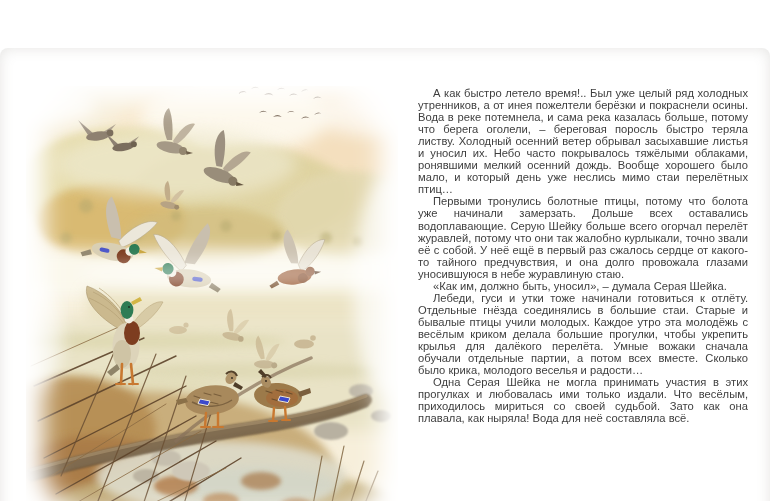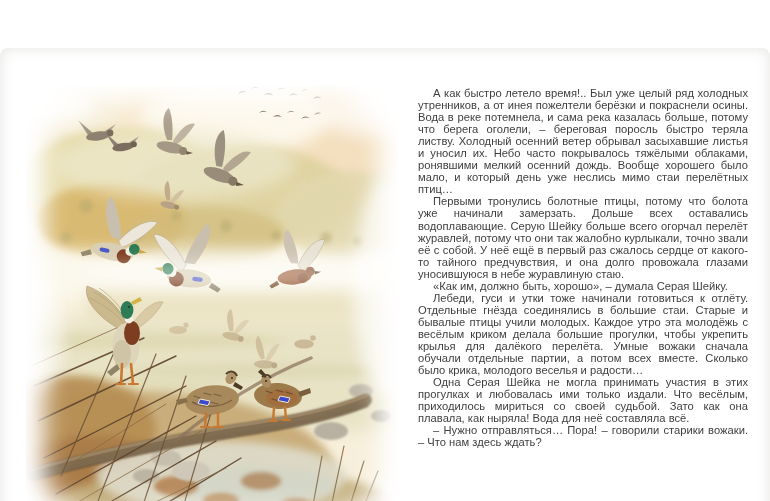--- a/index.html
+++ b/index.html
@@ -350,23 +350,22 @@
           <ellipse cx="12" cy="250" rx="25" ry="55" opacity=".5"></ellipse>
           <ellipse cx="200" cy="188" rx="150" ry="14" opacity=".45"></ellipse>
         </g>
       </g>
     </svg>
   </div>
 
   <div class="text-col">
     <p>А как быстро летело время!.. Был уже целый ряд холодных утренников, а от инея пожелтели берёзки и покраснели осины. Вода в реке потемнела, и сама река казалась больше, потому что берега оголели, – береговая поросль быстро теряла листву. Холодный осенний ветер обрывал засыхавшие листья и уносил их. Небо часто покрывалось тяжёлыми облаками, ронявшими мелкий осенний дождь. Вообще хорошего было мало, и который день уже неслись мимо стаи перелётных птиц…</p>
     <p>Первыми тронулись болотные птицы, потому что болота уже начинали замерзать. Дольше всех оставались водоплавающие. Серую Шейку больше всего огорчал перелёт журавлей, потому что они так жалобно курлыкали, точно звали её с собой. У неё ещё в первый раз сжалось сердце от какого-то тайного предчувствия, и она долго провожала глазами уносившуюся в небе журавлиную стаю.</p>
-    <p>«Как им, должно быть, хорошо», – думала Серая Шейку.</p>
+    <p>«Как им, должно быть, уносил», – думала Серая Шейка.</p>
     <p>Лебеди, гуси и утки тоже начинали готовиться к отлёту. Отдельные гнёзда соединялись в большие стаи. Старые и бывалые птицы учили молодых. Каждое утро эта молодёжь с весёлым криком делала большие прогулки, чтобы укрепить крылья для далёкого перелёта. Умные вожаки сначала обучали отдельные партии, а потом всех вместе. Сколько было крика, молодого веселья и радости…</p>
     <p>Одна Серая Шейка не могла принимать участия в этих прогулках и любовалась ими только издали. Что весёлым, приходилось мириться со своей судьбой. Зато как она плавала, как ныряла! Вода для неё составляла всё.</p>
-    <p>– Нужно отправляться… Пора! – говорили старики вожаки. – Что нам здесь ждать?</p>
   </div>
 
   <div class="footer">
     <span class="orn">···</span><span>101</span><span class="orn">···</span>
   </div>
 
 </div>
 
 </body></html>

